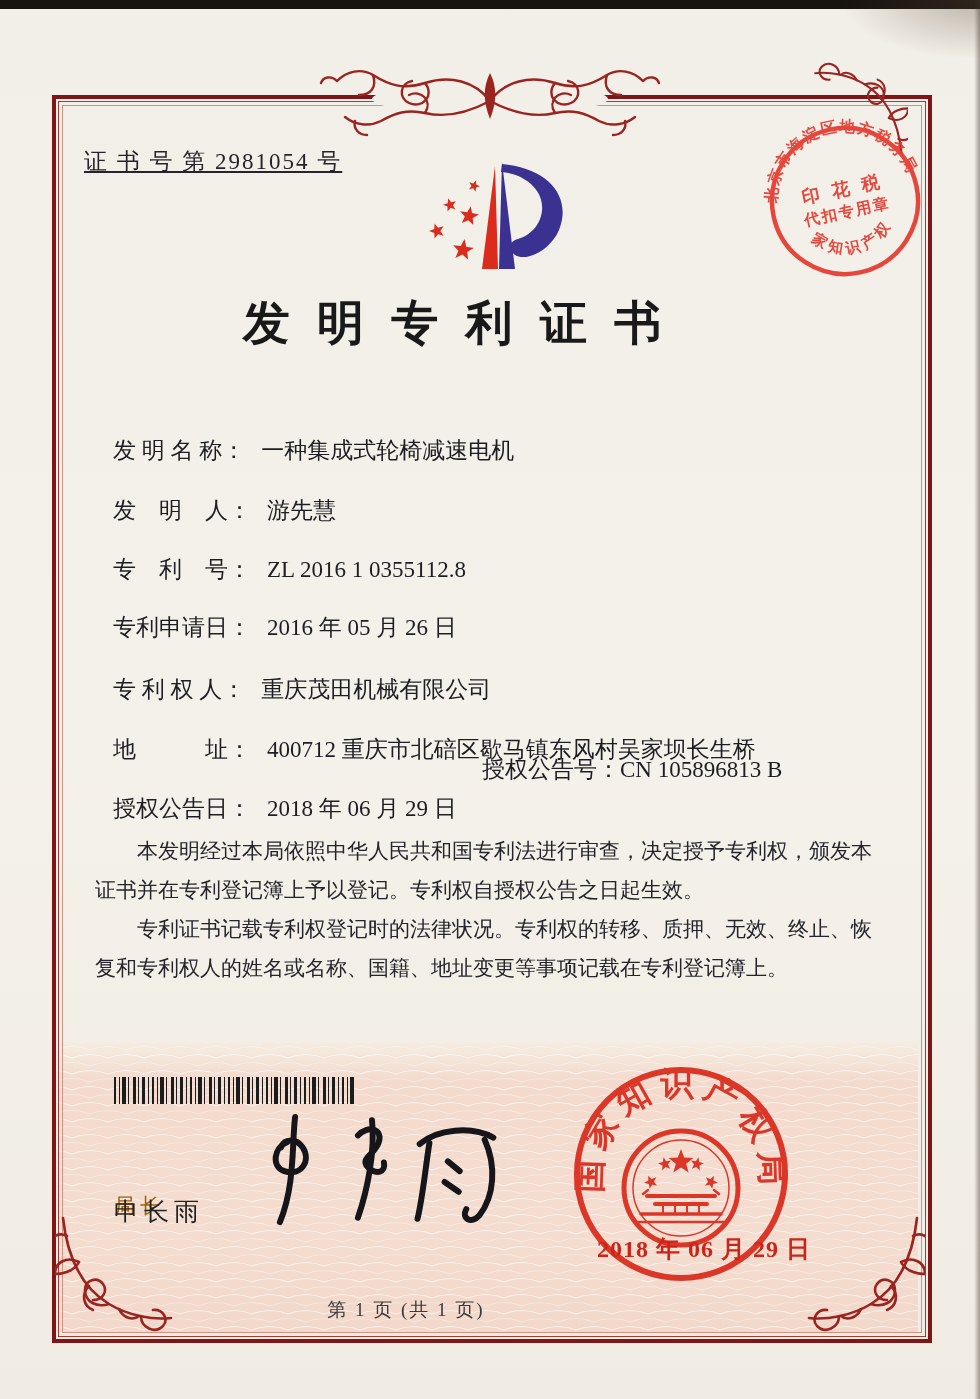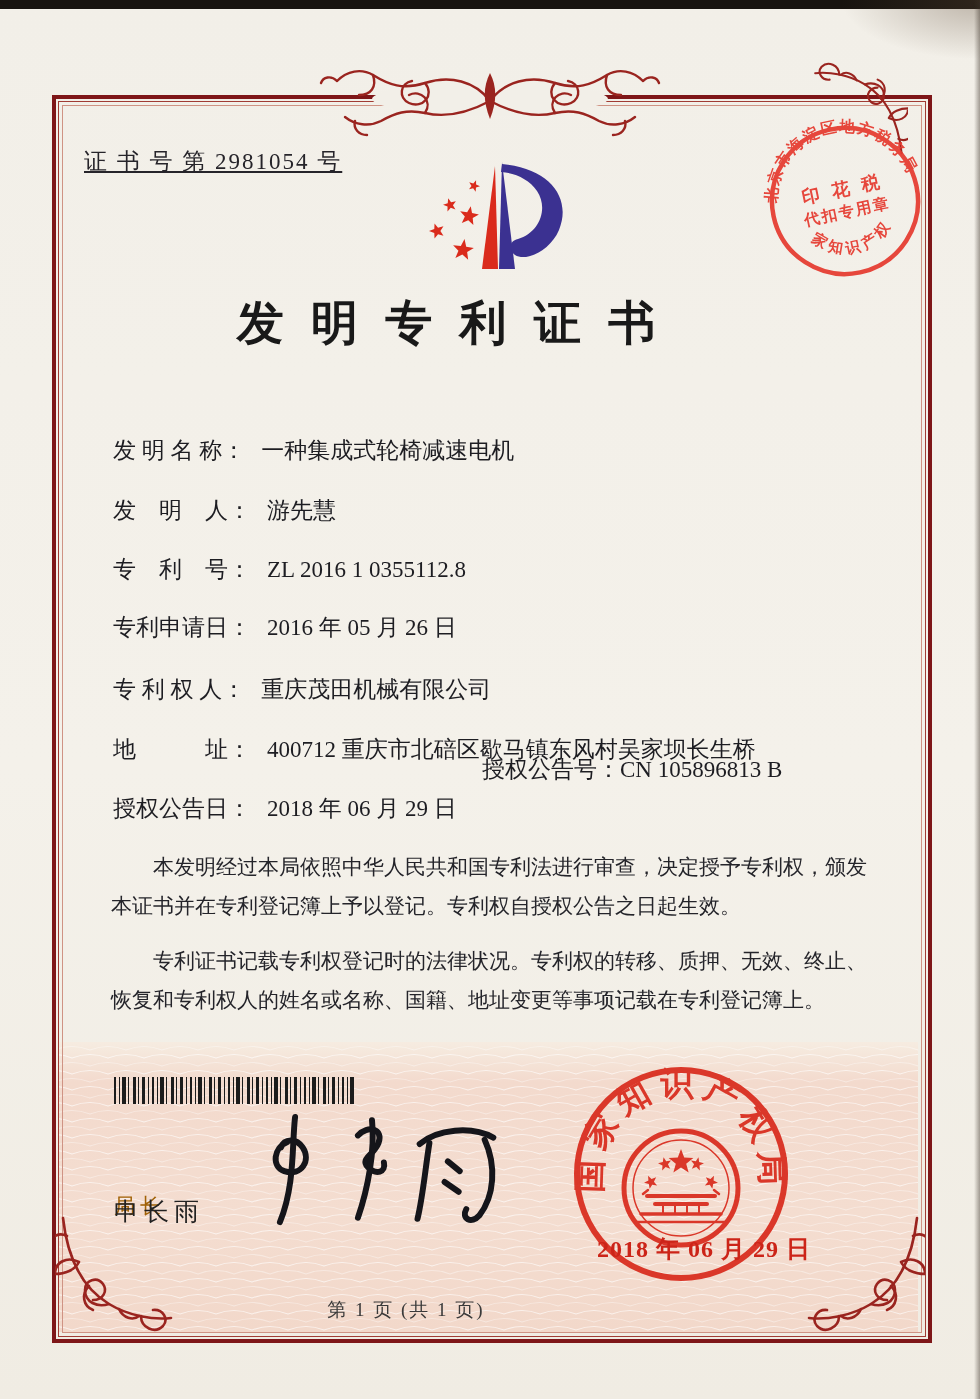--- a/index.html
+++ b/index.html
@@ -16,27 +16,27 @@
   
   .frame{position:absolute;left:52px;top:95px;width:872px;height:1240px;border:4px solid #7e1618;}
   .frame .in1{position:absolute;inset:2px;border:1px solid #a13c34;}
   .frame .in2{position:absolute;inset:6px;border:1px solid #cf9384;}
   
   .band{position:absolute;left:58px;top:1042px;width:860px;height:290px;
     background:linear-gradient(180deg,#f6ece1 0%,#f3dacd 14%,#f4ddd0 60%,#f2d8ca 100%);}
   .band svg{position:absolute;inset:0;}
   .txt{position:absolute;white-space:pre;}
   .cert-no{left:84px;top:146px;font-size:23px;letter-spacing:2px;color:#26242a;text-decoration:underline;}
-  .title{left:0;top:292px;width:892px;text-align:center;font-size:47px;font-weight:700;
+  .title{left:6px;top:292px;width:892px;text-align:center;font-size:47px;font-weight:700;
          letter-spacing:.58em;text-indent:.58em;color:#191919;white-space:pre;}
   .frow{position:absolute;left:113px;font-size:23px;color:#1d1d22;white-space:pre;}
   .frow .val{margin-left:16px;}
   .grant2{position:absolute;left:482px;font-size:23px;color:#1d1d22;white-space:pre;}
   .paras{position:absolute;left:95px;top:832px;width:792px;font-size:21px;line-height:39px;color:#24242a;}
-  .paras p{margin:16px;text-indent:2em;}
+  .paras p{margin:0;text-indent:2em;}
   .barcode{position:absolute;left:114px;top:1077px;width:242px;height:27px;
     background:repeating-linear-gradient(90deg,
       #1c1c1c 0 2px,transparent 2px 5px,
       #1c1c1c 5px 6px,transparent 6px 8px,
       #1c1c1c 8px 12px,transparent 12px 14px,
       #1c1c1c 14px 15px,transparent 15px 19px,
       #1c1c1c 19px 22px,transparent 22px 24px,
       #1c1c1c 24px 25px,transparent 25px 28px,
       #1c1c1c 28px 31px,transparent 31px 34px,
       #1c1c1c 34px 35px,transparent 35px 38px);}

